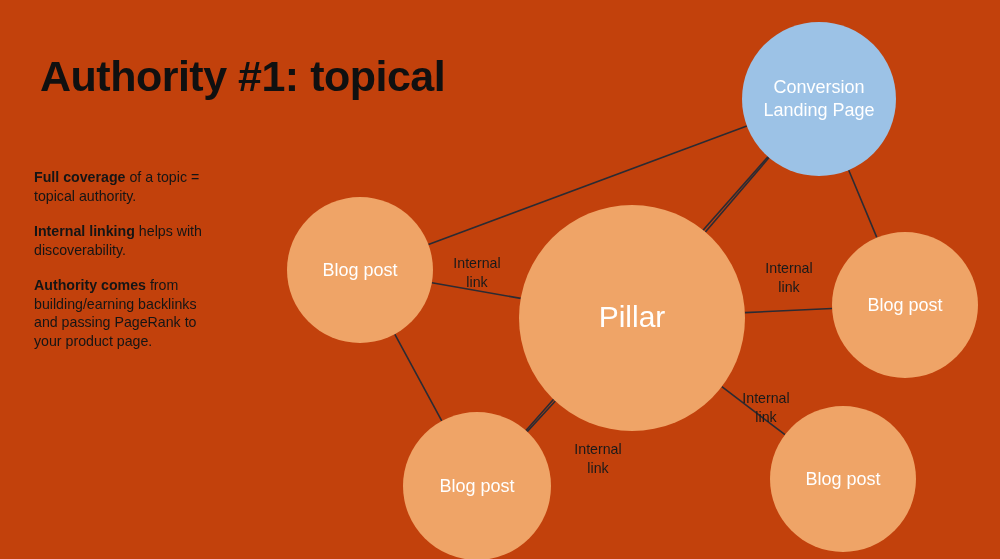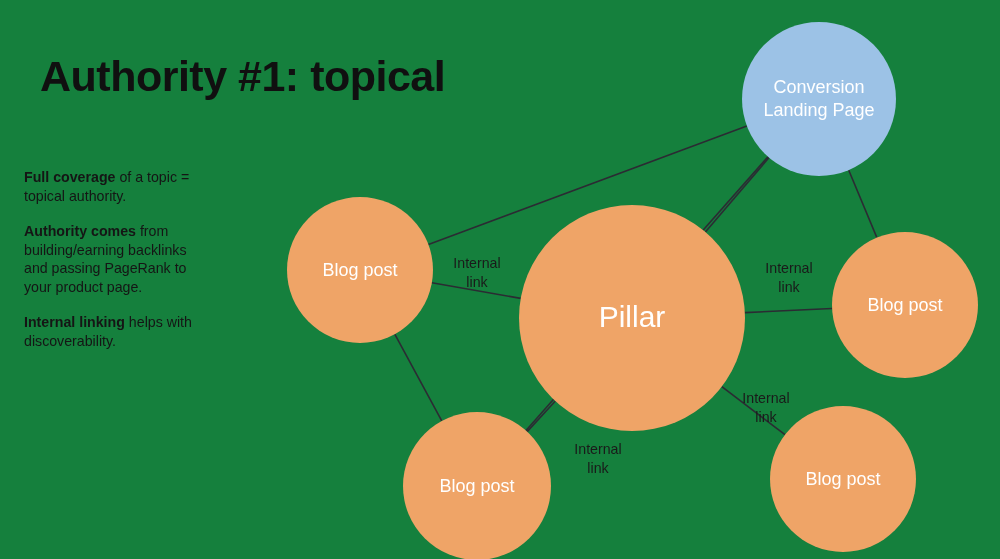--- a/index.html
+++ b/index.html
@@ -12,35 +12,35 @@
     height: 559px;
     overflow: hidden;
     font-family: "Liberation Sans", sans-serif;
     color: #111111;
     position: relative;
   }
   #page {
     position: relative;
     width: 1000px;
     height: 559px;
-    background: #15803d;
+    background: #c2410c;
   }
   #page-title {
     position: absolute;
     left: 40px;
     top: 52px;
     font-size: 43px;
     font-weight: 600;
     letter-spacing: -0.5px;
     color: #101010;
     white-space: nowrap;
   }
   #notes {
     position: absolute;
-    left: 24px;
+    left: 34px;
     top: 168px;
     width: 180px;
   }
   .note {
     font-size: 14.2px;
     line-height: 18.5px;
     color: #151515;
     margin-bottom: 17px;
   }
   .note .lead {
@@ -76,24 +76,24 @@
 
 <div id="page">
 
   <div id="page-title">Authority #1: topical</div>
 
   <div id="notes">
     <div class="note">
       <span class="lead">Full coverage</span><span> of a topic = topical authority.</span>
     </div>
     <div class="note">
-      <span class="lead">Authority comes</span><span> from building/earning backlinks and passing PageRank to your product page.</span>
+      <span class="lead">Internal linking</span><span> helps with discoverability.</span>
     </div>
     <div class="note">
-      <span class="lead">Internal linking</span><span> helps with discoverability.</span>
+      <span class="lead">Authority comes</span><span> from building/earning backlinks and passing PageRank to your product page.</span>
     </div>
   </div>
 
   <svg id="diagram" viewBox="0 0 1000 559">
     <g id="edges-layer">
         <line x1="428.41" y1="244.52" x2="746.84" y2="125.88" class="link-line" stroke="#2b2b33"></line>
         <line x1="526.00" y1="430.55" x2="768.01" y2="156.70" class="link-line" stroke="#2b2b33"></line>
         <line x1="705.38" y1="232.07" x2="769.00" y2="157.56" class="link-line" stroke="#2b2b33"></line>
         <line x1="848.66" y1="170.06" x2="876.88" y2="237.63" class="link-line" stroke="#2b2b33"></line>
         <line x1="431.89" y1="282.69" x2="520.72" y2="298.36" class="link-line" stroke="#2b2b33"></line>

